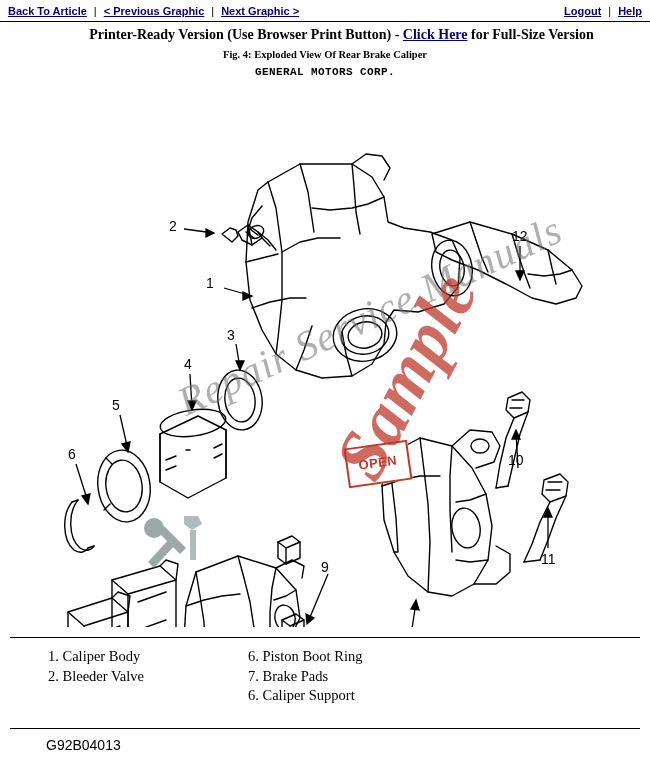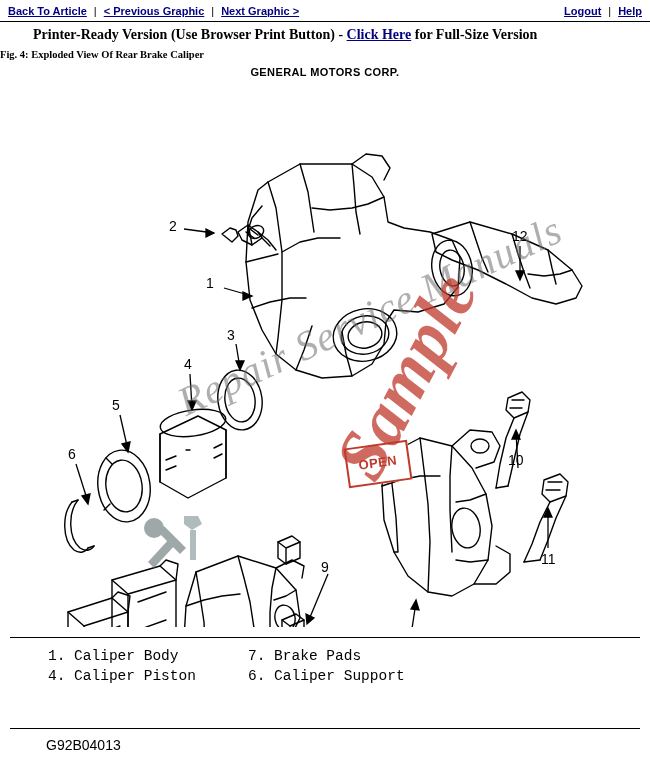--- a/index.html
+++ b/index.html
@@ -43,44 +43,45 @@
     cursor: pointer;
     white-space: nowrap;
   }
   .sep {
     padding: 0 7px;
     color: #000;
   }
 
   
   .printer-line {
+    text-align: center;
     font-size: 14px;
     font-weight: bold;
     padding-top: 5px;
     font-family: "Liberation Serif", serif;
     padding-left: 33px;
   }
   .printer-line .click-here {
     color: #000080;
     text-decoration: underline;
     cursor: pointer;
   }
   .fig-line {
-    text-align: left;
+    text-align: center;
     font-size: 10.5px;
     font-weight: bold;
     padding-top: 6px;
   }
   .corp-line {
     text-align: center;
     font-size: 11px;
     font-weight: bold;
     letter-spacing: 0.4px;
     padding-top: 6px;
-    font-family: Liberation Sans, sans-serif;
+    font-family: Liberation Mono, monospace;
   }
 
   
   .figure-area {
     position: relative;
     width: 650px;
     height: 545px;
     margin-top: 4px;
   }
   .figure-svg {
@@ -173,21 +174,21 @@
     box-sizing: border-box;
   }
   .legend-col {
     width: 200px;
   }
   .legend-col.c3 {
     width: 200px;
     padding-left: 20px;
   }
   .legend-item {
-    font-family: Liberation Mono, monospace;
+    font-family: Liberation Serif, serif;
     font-size: 14.5px;
     line-height: 19.5px;
     white-space: nowrap;
   }
 
   
   .footer-code {
     position: absolute;
     left: 46px;
     top: 737px;
@@ -432,22 +433,23 @@
     <span>OPEN</span>
   </div>
 
   <div class="wm-sample">Sample</div>
 </div>
 
 <div class="legend-box">
   <div class="legend-cols">
     <div class="legend-col c1">
       <div class="legend-item">1. Caliper Body</div>
-      <div class="legend-item">4. Caliper Piston</div>
+      <div class="legend-item">2. Bleeder Valve</div>
     </div>
     <div class="legend-col c2">
+      <div class="legend-item">6. Piston Boot Ring</div>
       <div class="legend-item">7. Brake Pads</div>
       <div class="legend-item">6. Caliper Support</div>
     </div>
   </div>
 </div>
 
 <div class="footer-code">G92B04013</div>
 
 </body></html>

